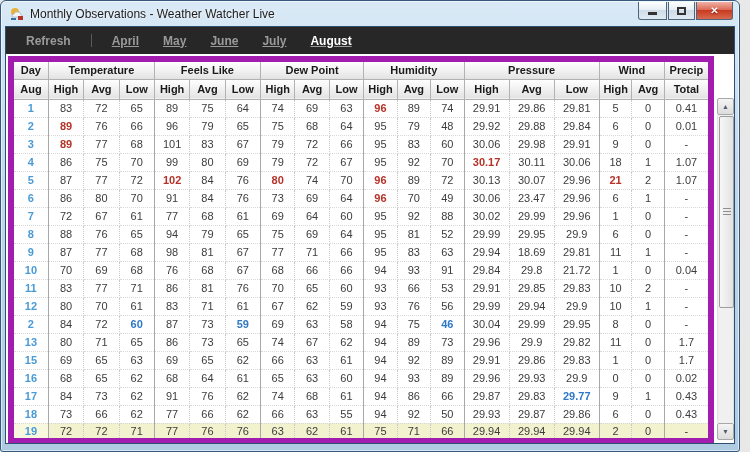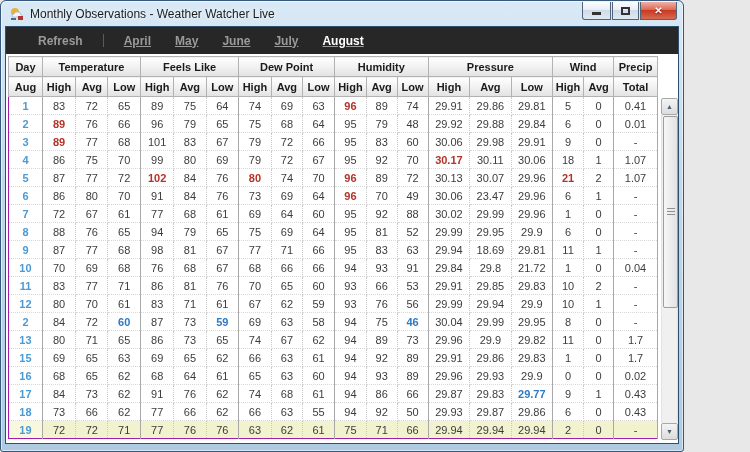--- a/index.html
+++ b/index.html
@@ -1,19 +1,19 @@
 <!DOCTYPE html>
 <html><head>
 <meta charset="utf-8">
 <style>
   * { margin:0; padding:0; box-sizing:border-box; }
   html,body { width:750px; height:452px; font-family:"Liberation Sans", sans-serif; background:#e8e8e8; }
 
   .window {
-    width:684px; height:452px;
+    width:740px; height:452px;
     border:1px solid #35587c;
     border-radius:6px 6px 3px 3px;
     background:linear-gradient(180deg,#d9e9f6 0%,#c2d8ea 40%,#aecbe2 100%);
     padding:0 4px 4px 4px;
     position:relative;
     box-shadow:inset 0 0 0 1px rgba(255,255,255,0.55);
   }
 
   
   .titlebar { height:25px; display:flex; align-items:center; padding:0 2px 0 4px; }
@@ -39,21 +39,21 @@
 
   
   .inner {
     height:418px; background:#ffffff;
     border:1px solid #2f4f6e;
     overflow:hidden;
   }
   .toolbar {
     height:27px; background:#272727;
     display:flex; align-items:center;
-    padding-left:32px; gap:24px;
+    padding-left:20px; gap:24px;
     font-size:12px; font-weight:bold; color:#9a9a9a;
   }
   .toolbar .sep { width:1px; height:13px; background:#5a5a5a; margin:0 -4px; }
   .toolbar .month { cursor:pointer; }
   .toolbar .month.active { color:#ffffff; }
   .toolbar .refresh { cursor:pointer; }
 
   .content-row { display:flex; align-items:flex-start; padding:2px 0 0 2px; }
 
   
@@ -65,21 +65,21 @@
     font-size:11px;
   }
   tbody td {
     height:18px; text-align:center; color:#3c3c3c;
     border-right:1px dotted #c9c9c9;
     border-bottom:1px dotted #d8d8d8;
     background:#fff;
   }
   tbody td.gend { border-right:1px solid #a8a8a8; }
   tbody td.day { color:#4a9ad6; font-weight:bold; cursor:pointer; }
-  table { border:1px solid #a21caf; }
+  table { border:6px solid #a21caf; }
   td.red { color:#b53228; font-weight:bold; }
   td.blue { color:#2e79c7; font-weight:bold; }
   tr.hl td { background:#f2f2cf; }
   tr.hl td.day { background:#f8f8de;margin-left:28px; }
 
   
   .vscroll { width:17px; margin-left:3px; display:flex; flex-direction:column; }
   .vspacer { height:42px; }
   .sbtn {
     height:17px; width:17px;

